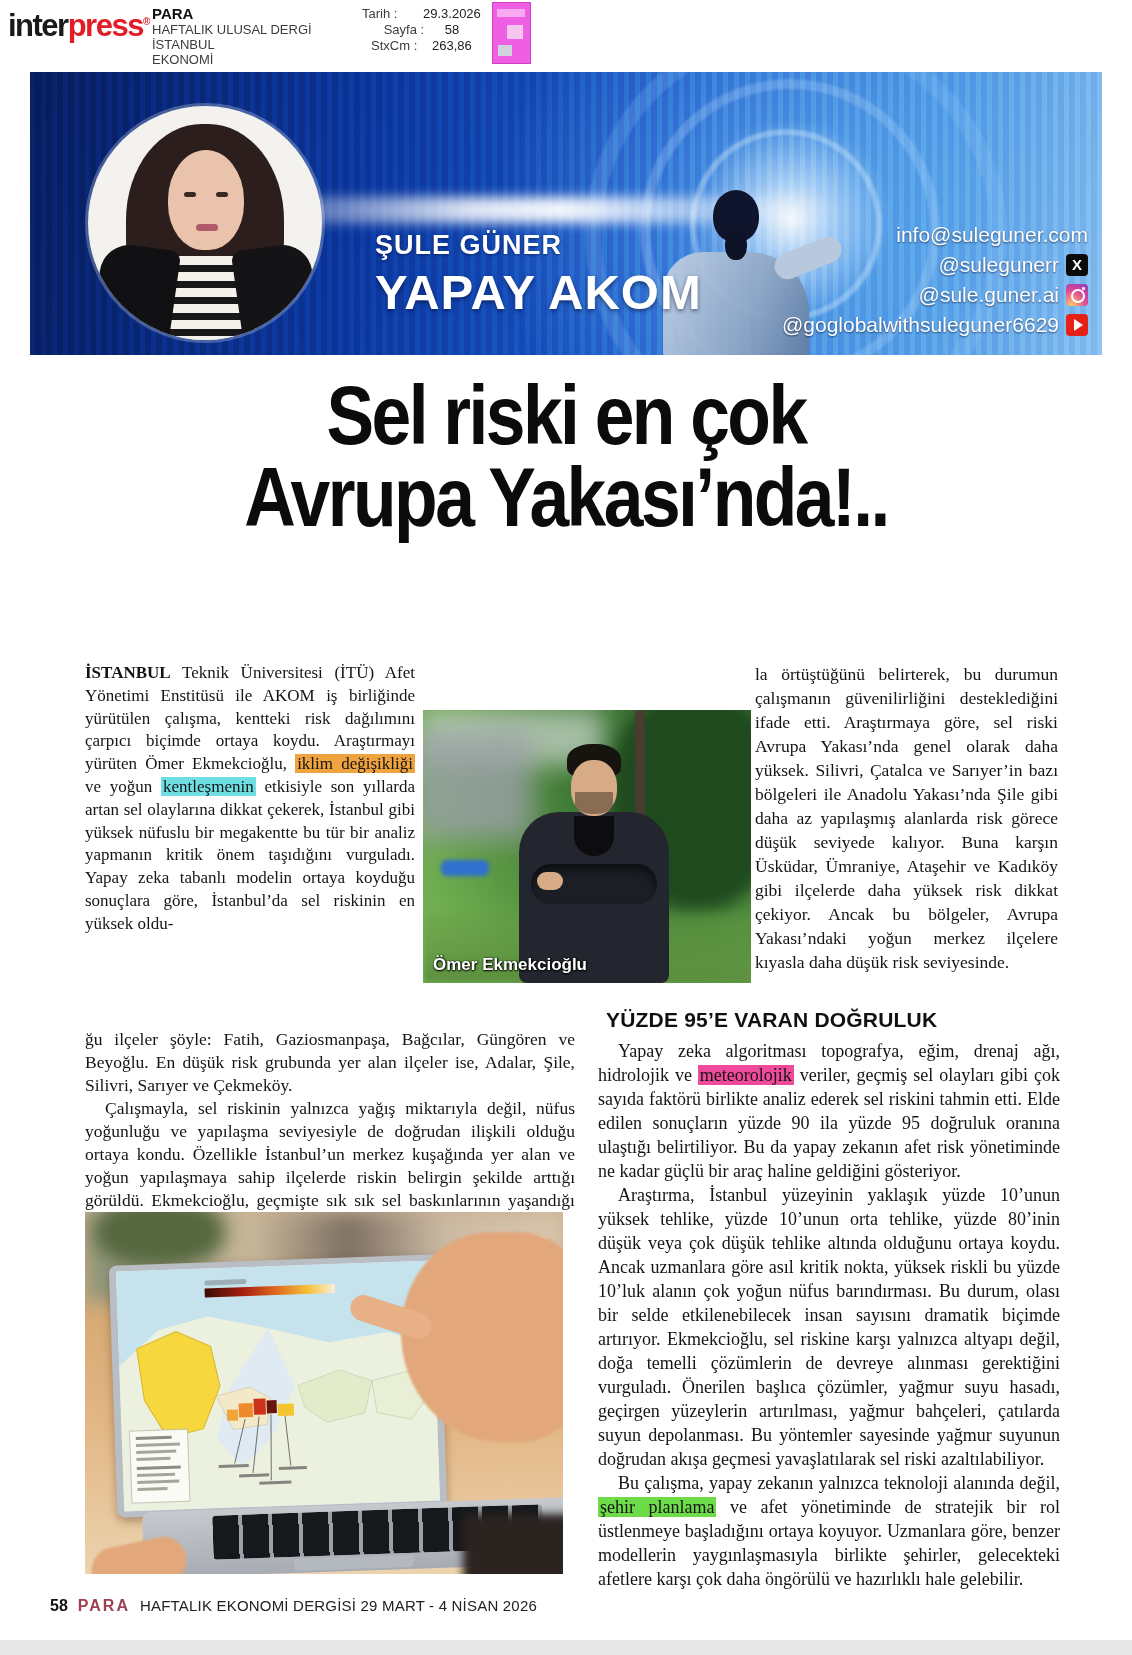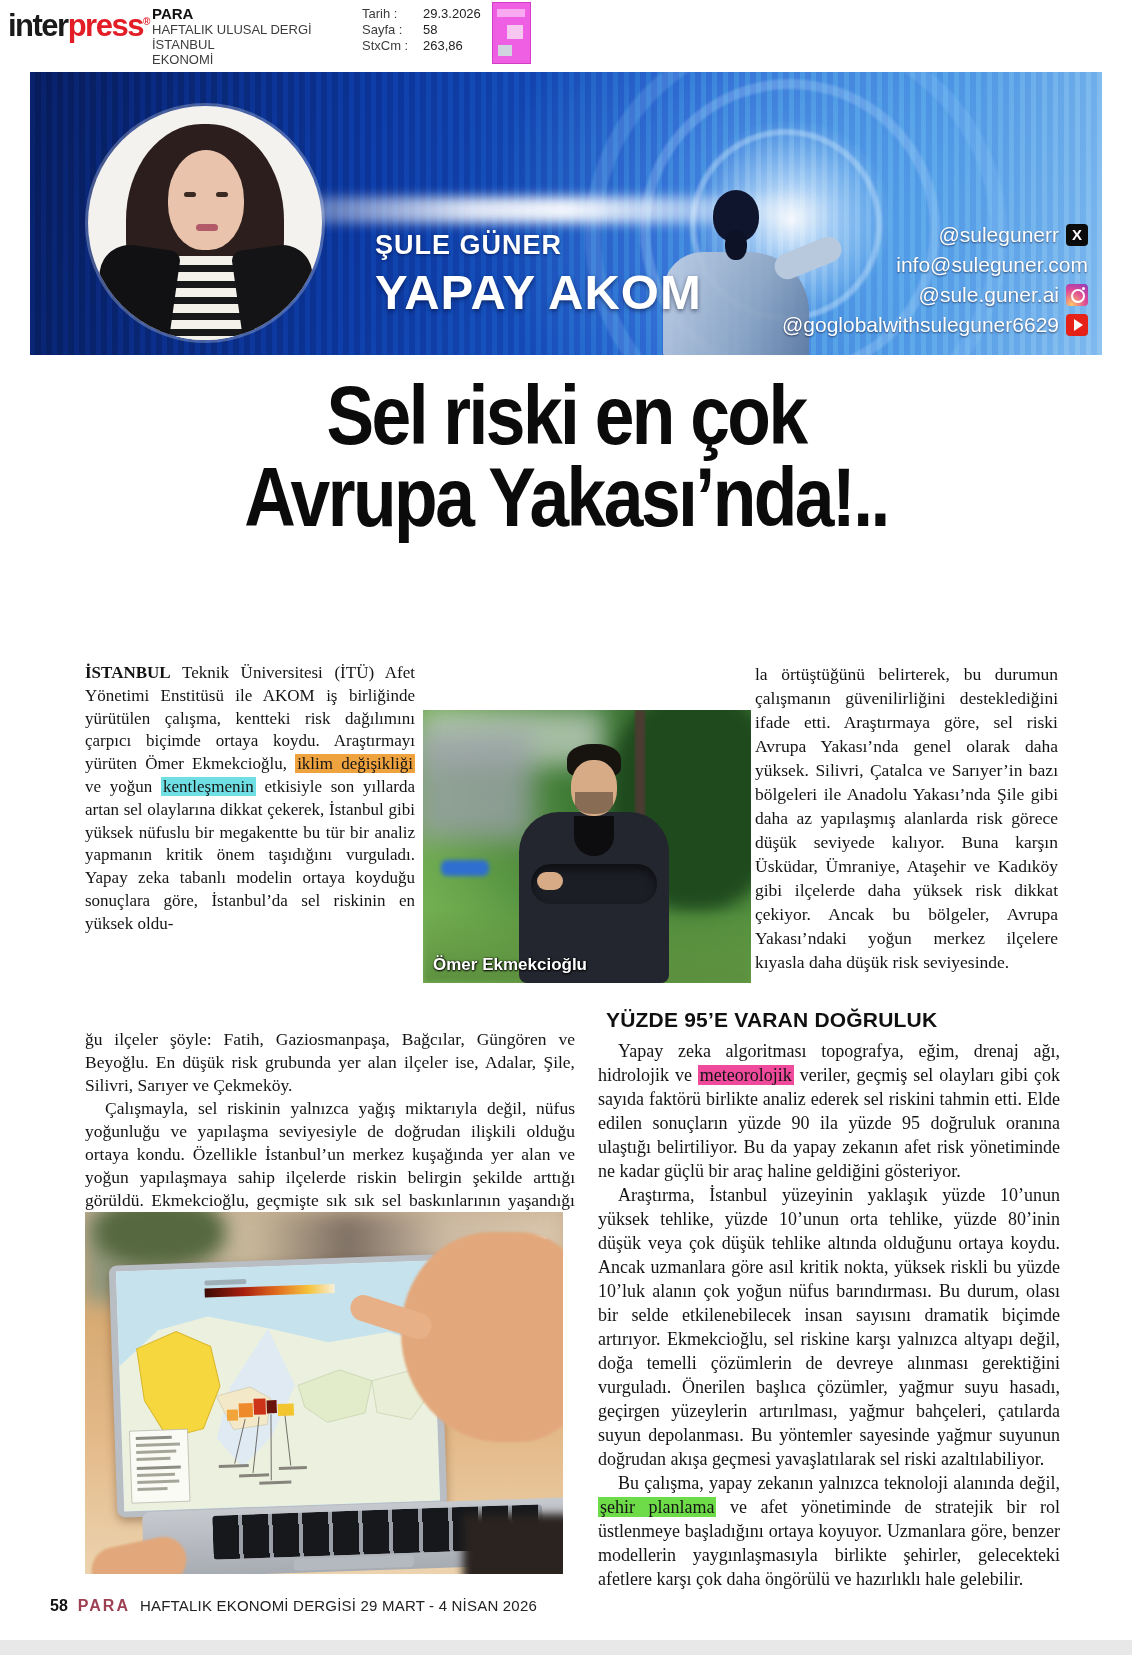--- a/index.html
+++ b/index.html
@@ -6,21 +6,21 @@
   .page{position:relative;width:1132px;height:1640px;margin:0 auto;background:#ffffff;
         font-family:"Liberation Sans",sans-serif;overflow:hidden;}
   
   .clip-header{position:absolute;left:0;top:0;width:1132px;height:66px;}
   .ip-logo{position:absolute;left:8px;top:8px;font-size:31px;font-weight:bold;letter-spacing:-1.5px;color:#1a1a1a;}
   .ip-logo .red{color:#e21d25;}
   .ip-logo sup{font-size:10px;color:#e21d25;}
   .pub-block{position:absolute;left:152px;top:6px;color:#3c3c3c;font-size:13px;line-height:15px;}
   .pub-block .pub-name{font-weight:bold;color:#111;font-size:15px;line-height:16px;}
   .meta-block{position:absolute;left:362px;top:6px;font-size:13px;line-height:16px;color:#3c3c3c;}
-  .meta-row{display:flex;}
+  .meta-row{display:flex;justify-content:center;}
   .meta-label{width:55px;}
   .meta-value{margin-left:6px;color:#222;}
   .thumb{position:absolute;left:492px;top:2px;width:37px;height:60px;background:#ef5fe3;border:1px solid #d23cc6;overflow:hidden;}
   .thumb .t1{position:absolute;left:4px;top:6px;width:28px;height:8px;background:#f8a9ef;}
   .thumb .t2{position:absolute;left:14px;top:22px;width:16px;height:14px;background:#f4c6f0;}
   .thumb .t3{position:absolute;left:5px;top:42px;width:14px;height:11px;background:#cfd4de;}
   
   .banner{position:absolute;left:30px;top:72px;width:1072px;height:283px;overflow:hidden;
     background:
       radial-gradient(circle at 71% 52%, rgba(255,255,255,.95) 0%, rgba(210,235,255,.75) 5%, rgba(120,190,245,.40) 13%, rgba(30,80,170,0) 38%),
@@ -173,25 +173,25 @@
         <div class="ap-eyes"></div>
         <div class="ap-lips"></div>
       <div class="ap-stripes"></div>
         <div class="ap-jacketL"></div>
         <div class="ap-jacketR"></div>
     </div>
     <div class="banner-name">ŞULE GÜNER</div>
     <div class="banner-title">YAPAY AKOM</div>
     <div class="contacts">
       <div class="contact-row">
+          <span>info@suleguner.com</span>
+        </div>
+      <div class="contact-row">
           <span>@sulegunerr</span>
           <span class="ic ic-x">X</span>
-        </div>
-      <div class="contact-row">
-          <span>info@suleguner.com</span>
         </div>
       <div class="contact-row">
           <span>@sule.guner.ai</span>
           <span class="ic ic-ig"></span>
         </div>
       <div class="contact-row">
           <span>@goglobalwithsuleguner6629</span>
           <span class="ic ic-yt"></span>
         </div>
     </div>

